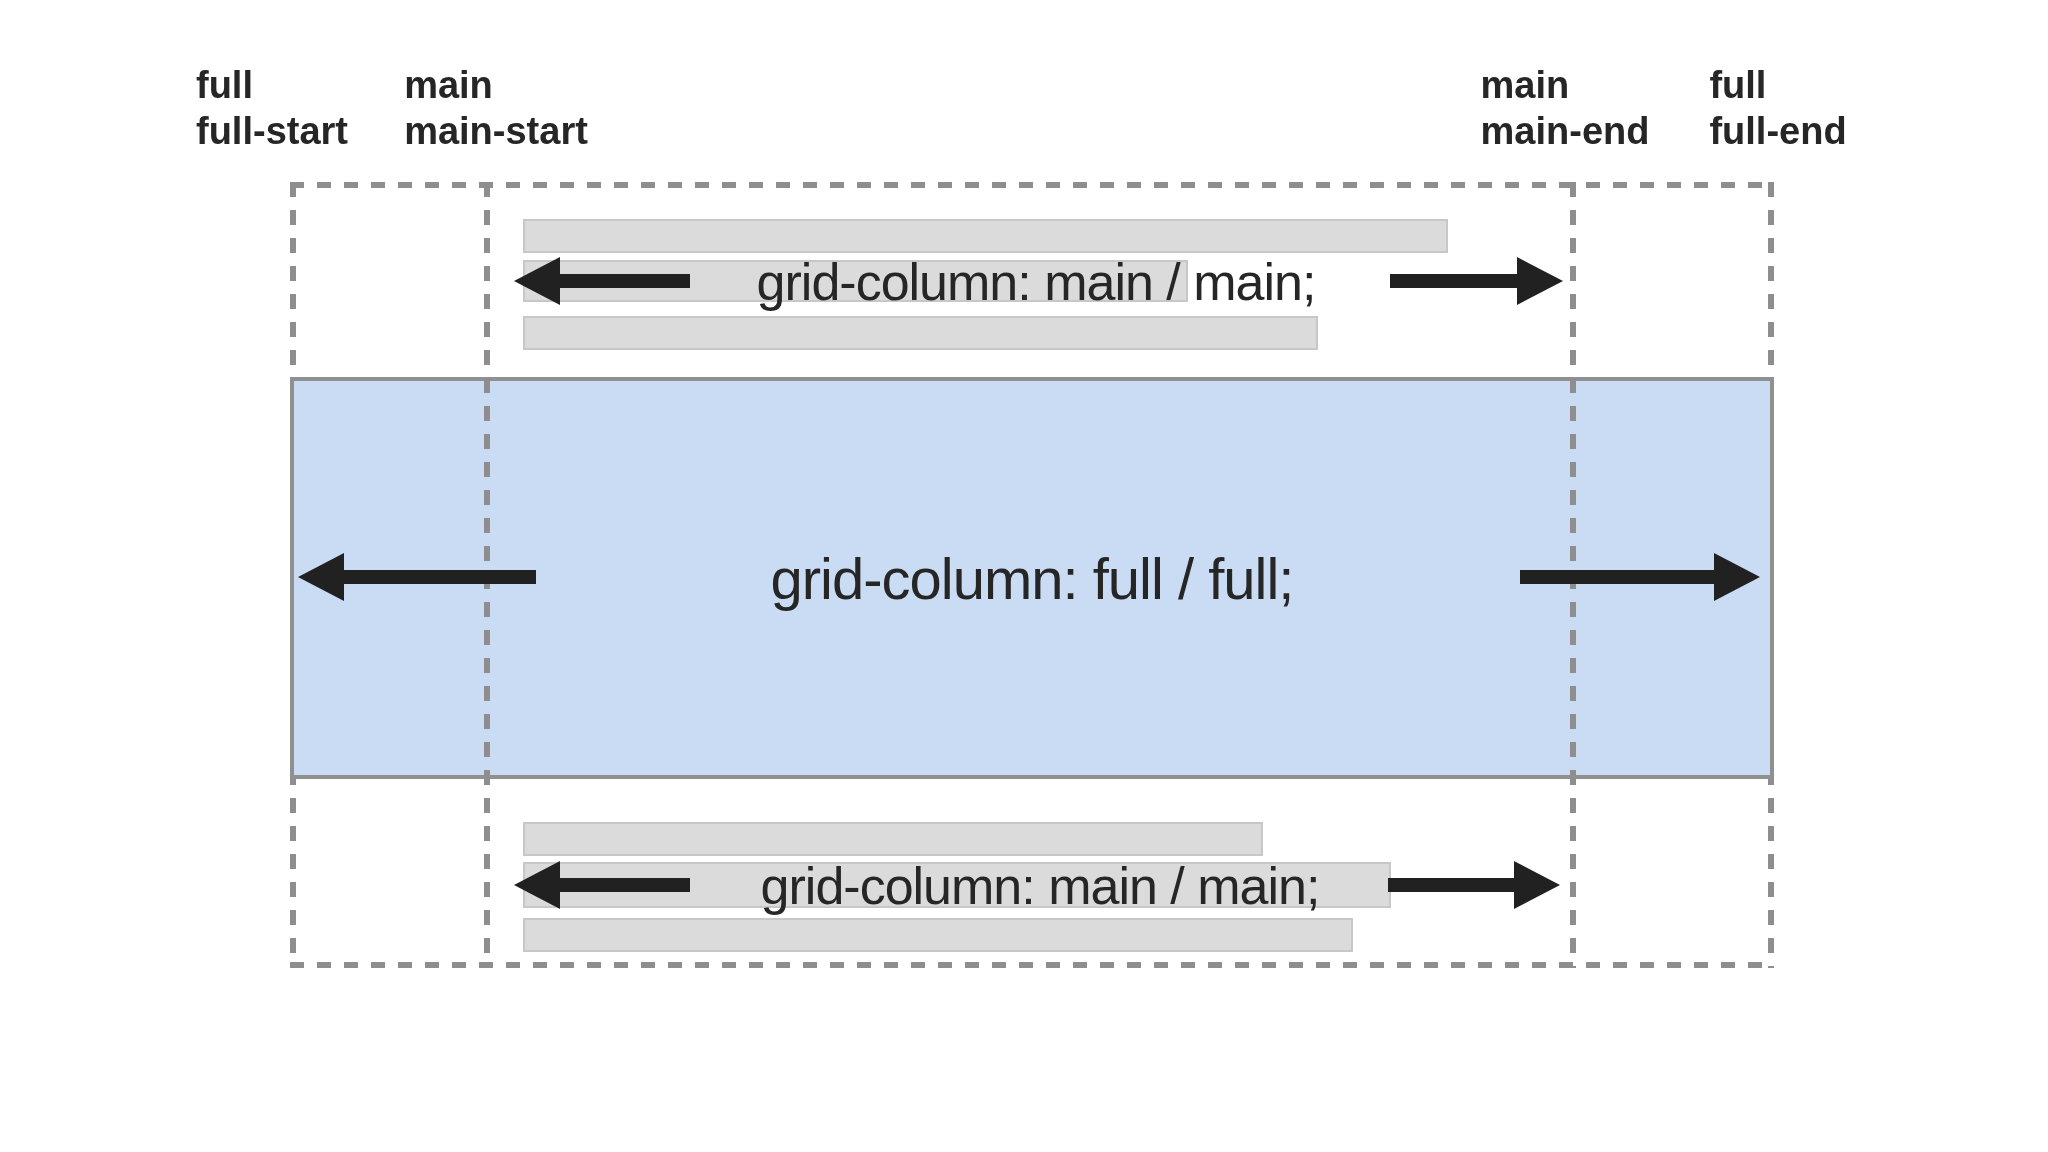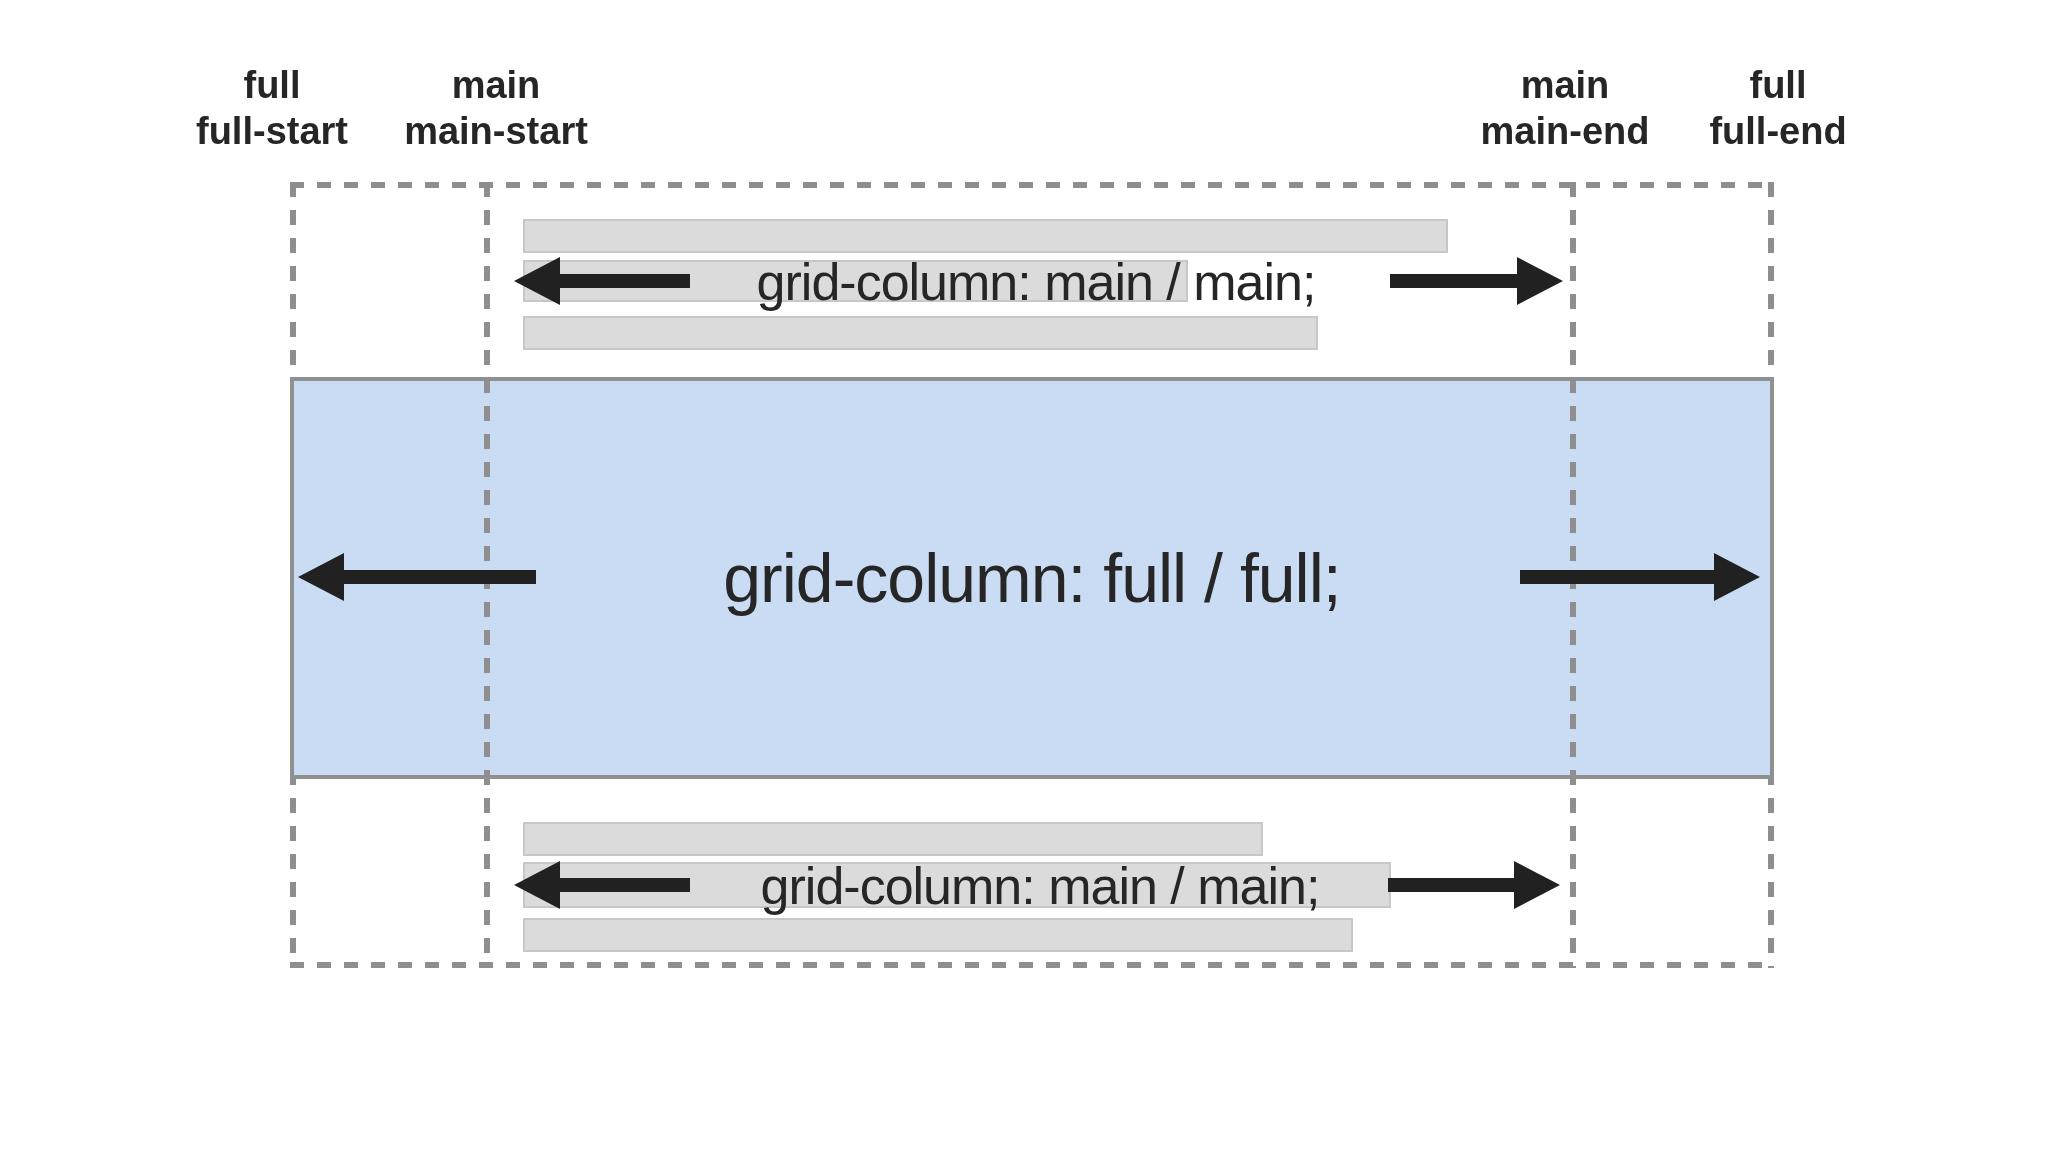--- a/index.html
+++ b/index.html
@@ -13,21 +13,20 @@
     --bar:#DBDBDB;
     --bar-border:#C7C7C7;
     --dash:#8E8E8E;
     --arrow:#212121;
     --text:#262626;
   }
   
   .col-label{
     position:absolute;
     transform:translateX(-50%);
-    text-align:center;
     font-size:38px;
     font-weight:700;
     line-height:46px;
     color:var(--text);
     white-space:nowrap;
   }
   
   .h-dash{
     position:absolute;height:6px;
     background:repeating-linear-gradient(90deg,var(--dash) 0 14px,transparent 14px 27px);
@@ -123,21 +122,21 @@
   <div class="code-text" style="left:1036px;top:282px;">grid-column: main / main;</div>
 
   <div class="arrow left" style="left:298px;top:553px;width:238px;">
     <span class="head"></span>
       <span class="shaft"></span>
   </div>
   <div class="arrow right" style="left:1520px;top:553px;width:240px;">
     <span class="head"></span>
       <span class="shaft"></span>
   </div>
-  <div class="code-text" style="left:1032px;top:578px;font-size:68px;">grid-column: full / full;</div>
+  <div class="code-text" style="left:1032px;top:578px;font-size:58px;">grid-column: full / full;</div>
 
   <div class="bar" style="left:523px;top:822px;width:740px;height:34px;"></div>
   <div class="bar" style="left:523px;top:862px;width:868px;height:46px;"></div>
   <div class="bar" style="left:523px;top:918px;width:830px;height:34px;"></div>
   <div class="arrow left" style="left:514px;top:861px;width:176px;">
     <span class="head"></span>
       <span class="shaft"></span>
   </div>
   <div class="arrow right" style="left:1388px;top:861px;width:172px;">
     <span class="head"></span>

